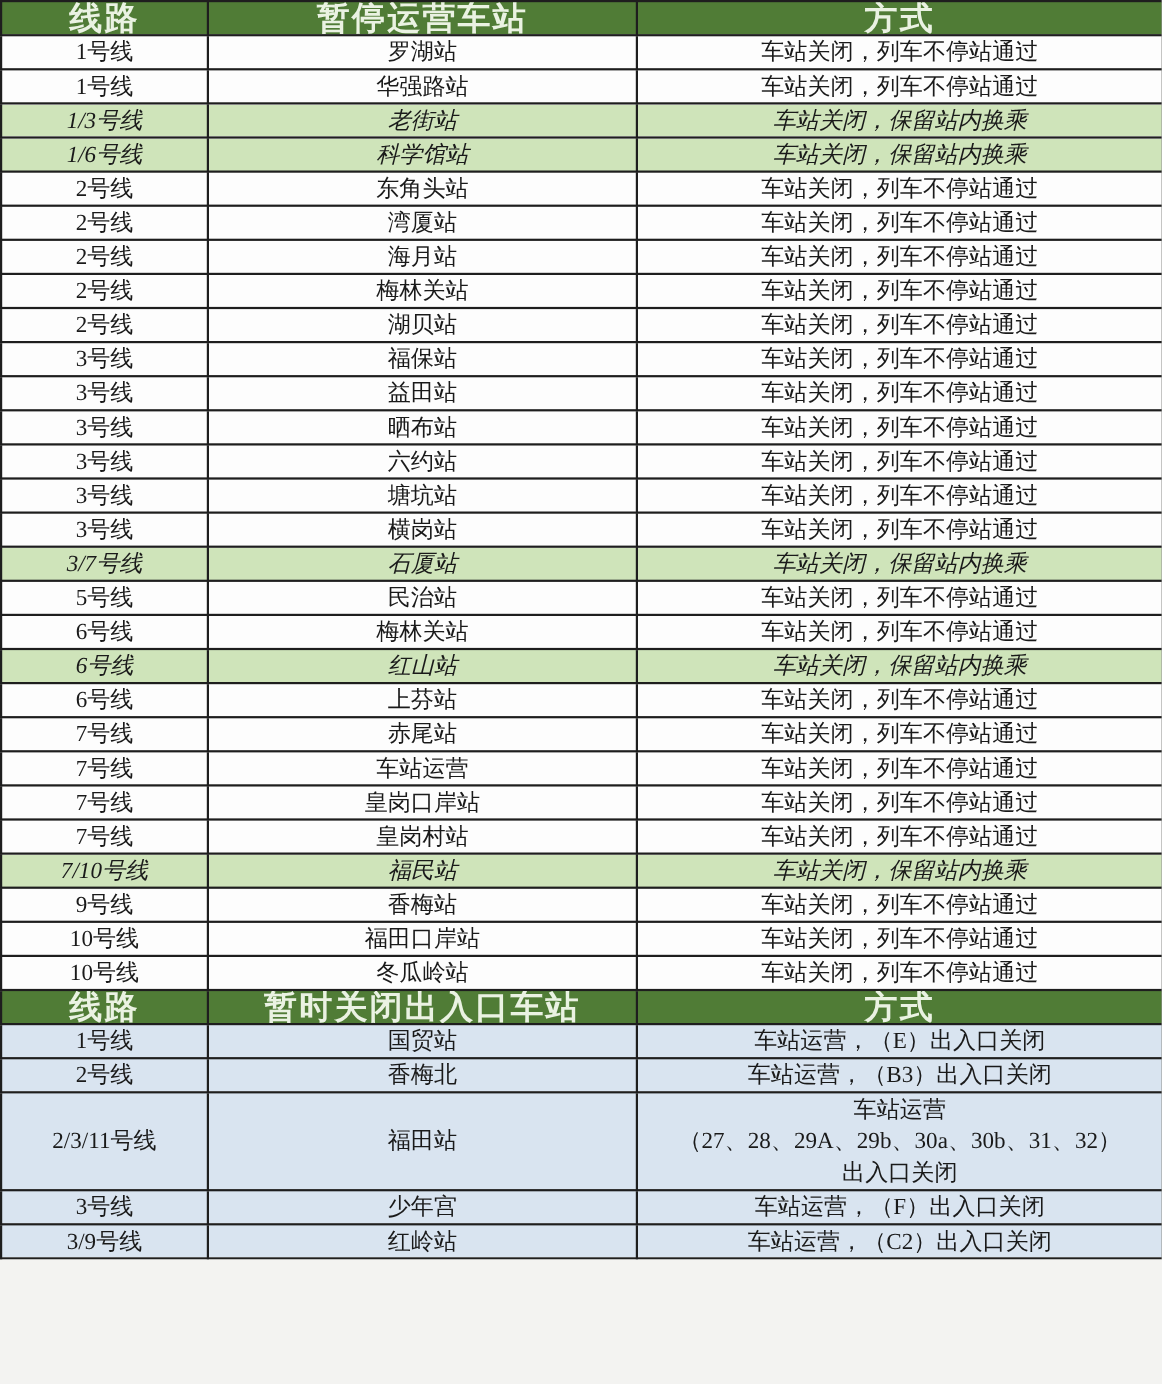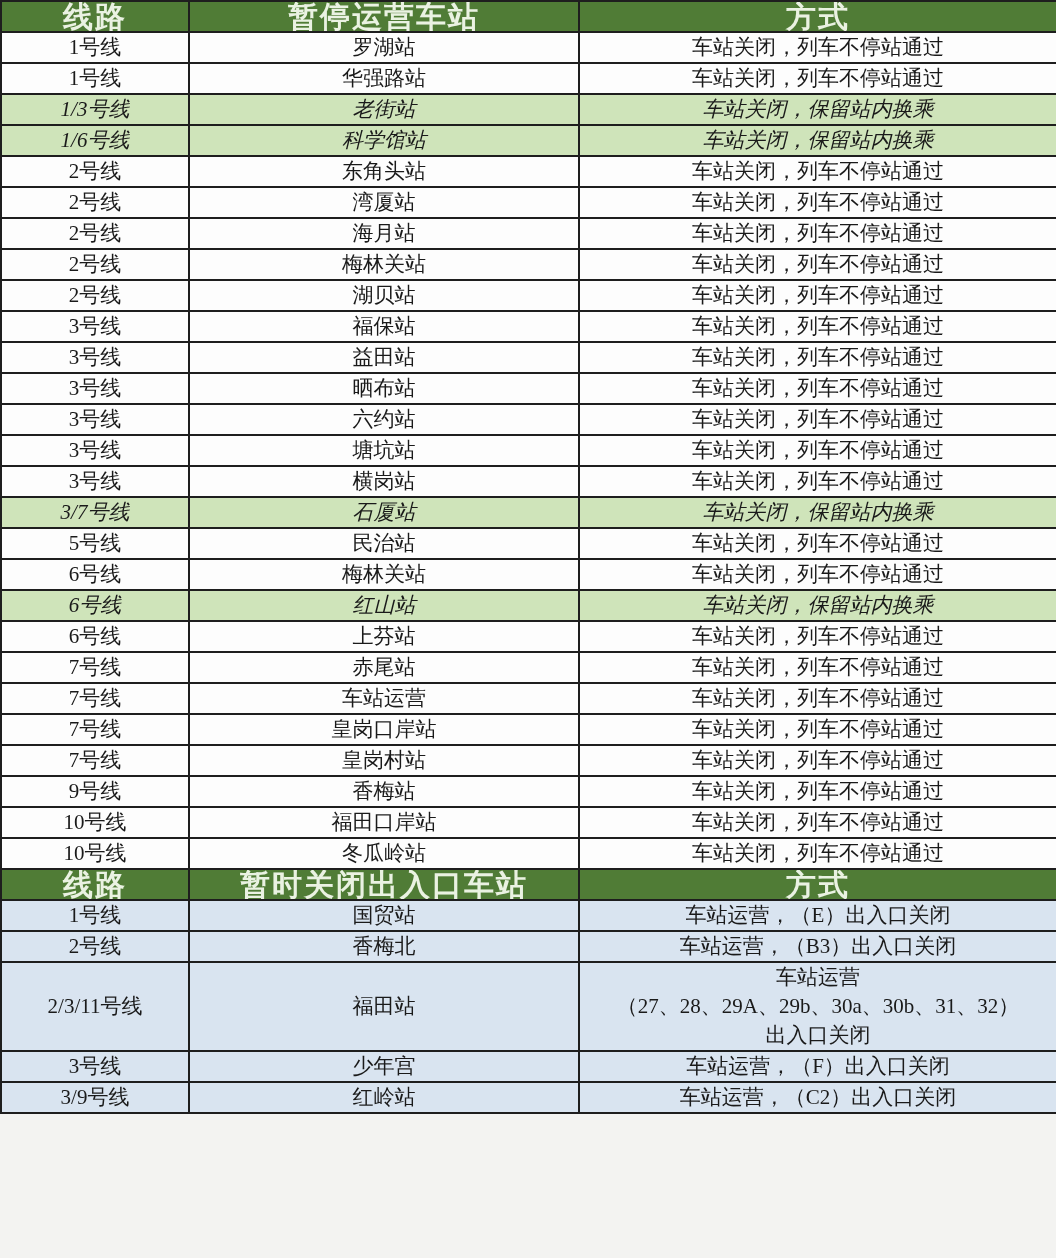--- a/index.html
+++ b/index.html
@@ -332,20 +332,31 @@
           <td>
             <div class="method-line">7号线</div>
           </td>
           <td>
             <div class="method-line">皇岗村站</div>
           </td>
           <td>
             <div class="method-line">车站关闭，列车不停站通过</div>
           </td>
         </tr>
+        <tr class="row-green">
+          <td>
+            <div class="method-line">7/10号线</div>
+          </td>
+          <td>
+            <div class="method-line">福民站</div>
+          </td>
+          <td>
+            <div class="method-line">车站关闭，保留站内换乘</div>
+          </td>
+        </tr>
         <tr class="row-white">
           <td>
             <div class="method-line">9号线</div>
           </td>
           <td>
             <div class="method-line">香梅站</div>
           </td>
           <td>
             <div class="method-line">车站关闭，列车不停站通过</div>
           </td>

